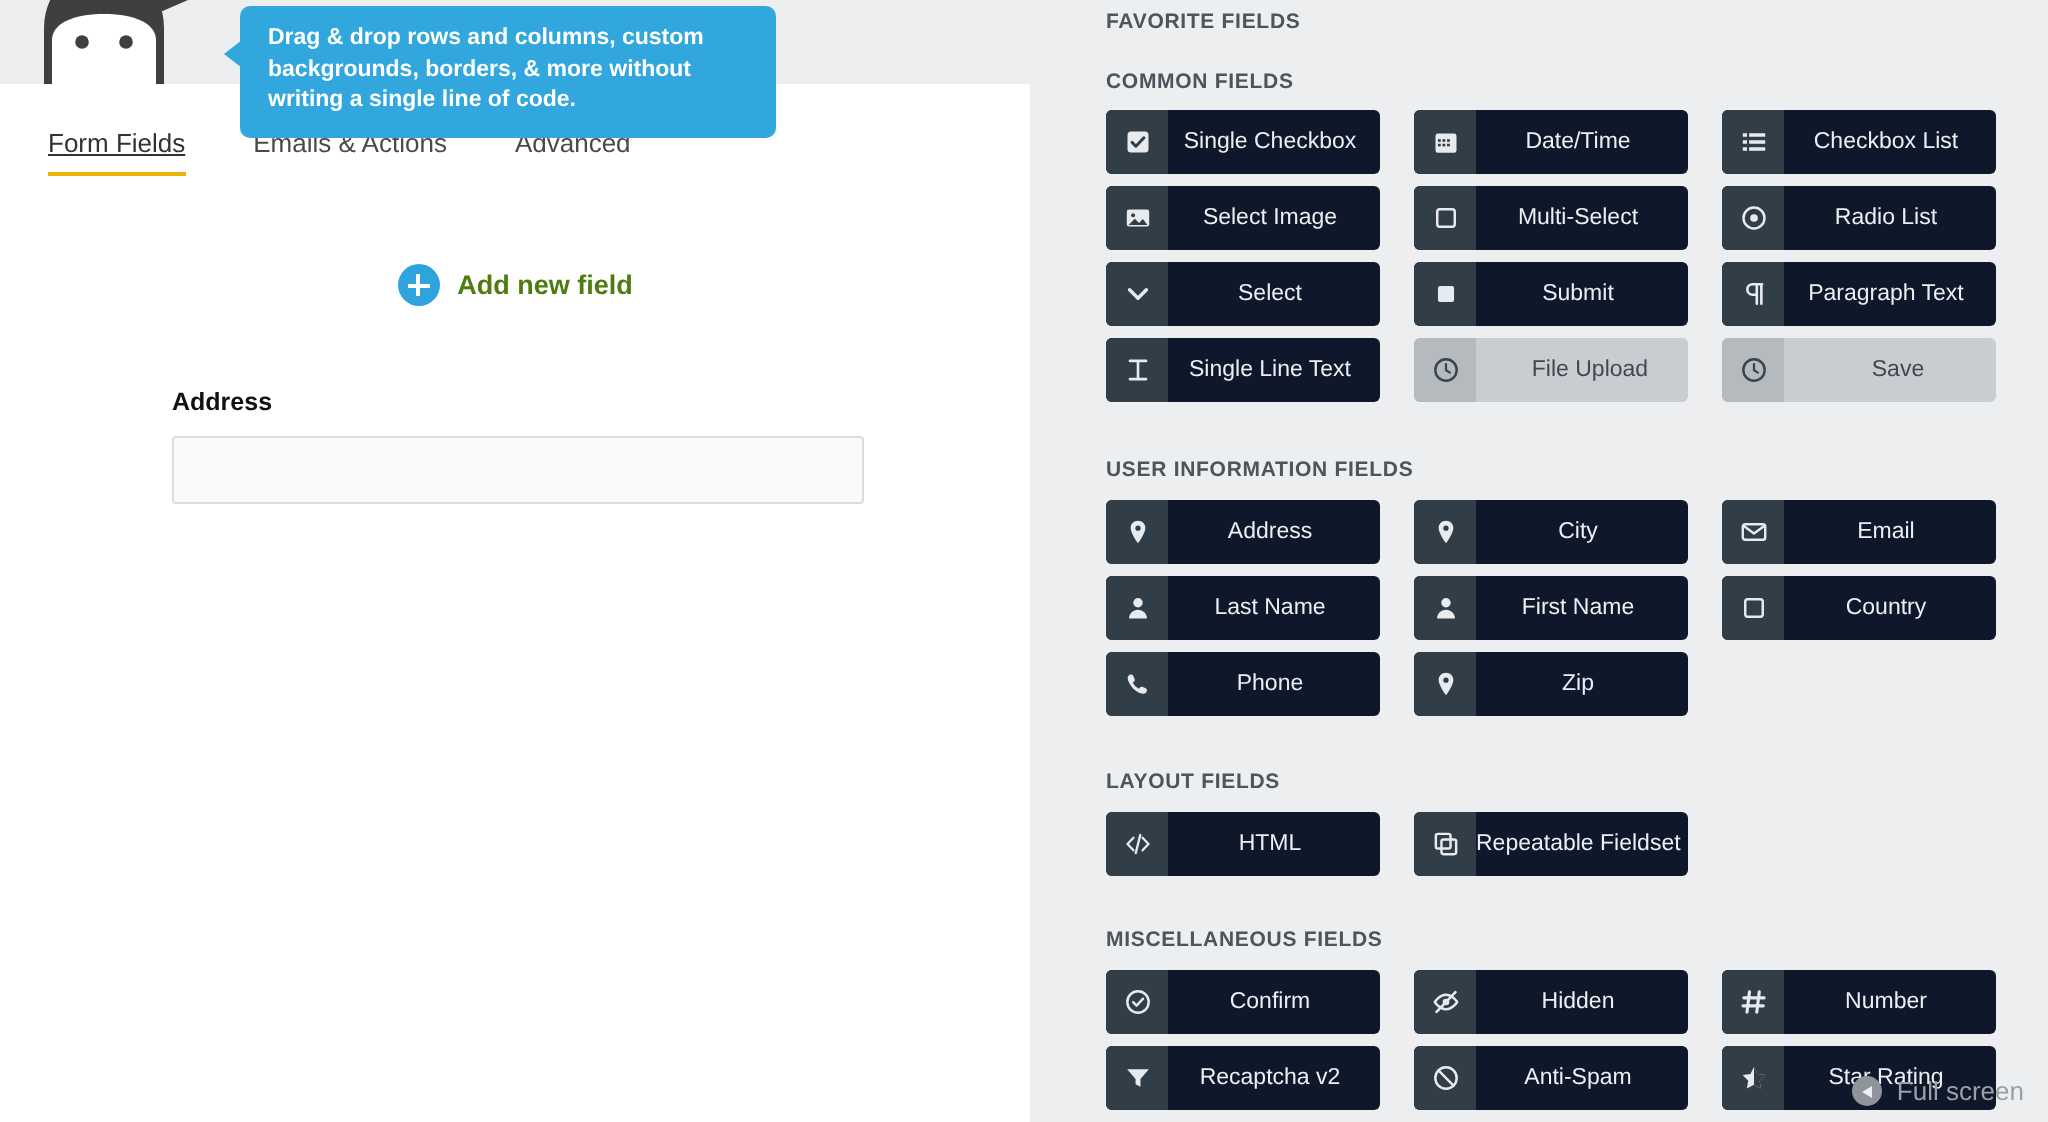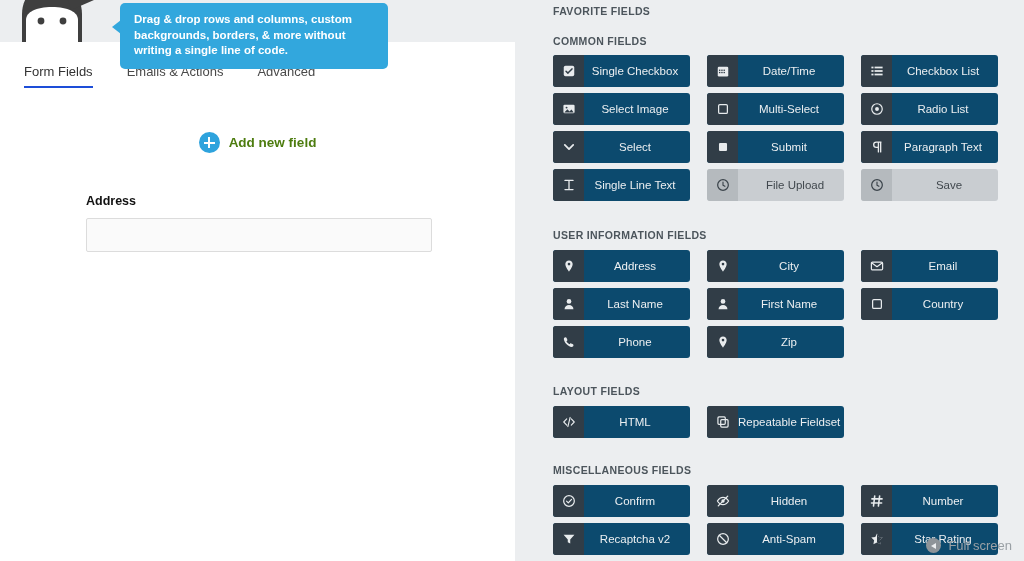--- a/index.html
+++ b/index.html
@@ -70,21 +70,22 @@
     font-size: 13px;
     color: #4a4a4a;
     padding: 0 0 7px 0;
     margin-right: 34px;
     cursor: pointer;
     white-space: nowrap;
     border-bottom: 2px solid transparent;
   }
   .tab.active {
     color: #333;
-    border-bottom: 2px solid #1d4ed8;
+    border-bottom: 2px solid #eab308;
+    text-decoration: underline;
   }
 
   
   .add-new-field {
     position: absolute;
     left: 0; right: 0; top: 90px;
     display: flex;
     align-items: center;
     justify-content: center;
     gap: 9px;
@@ -164,21 +165,21 @@
     row-gap: 6px;
   }
   .grid-common { top: 55px; }
   .grid-user   { top: 250px; }
   .grid-layout { top: 406px; }
   .grid-misc   { top: 485px; }
 
   .field-btn {
     position: relative;
     height: 32px;
-    background: #0c4a6e;
+    background: #0f172a;
     border-radius: 3px;
     display: flex;
     align-items: center;
     cursor: pointer;
     overflow: hidden;
     user-select: none;
   }
   .field-btn .ficon {
     width: 31px; height: 32px;
     background: #313d47;

